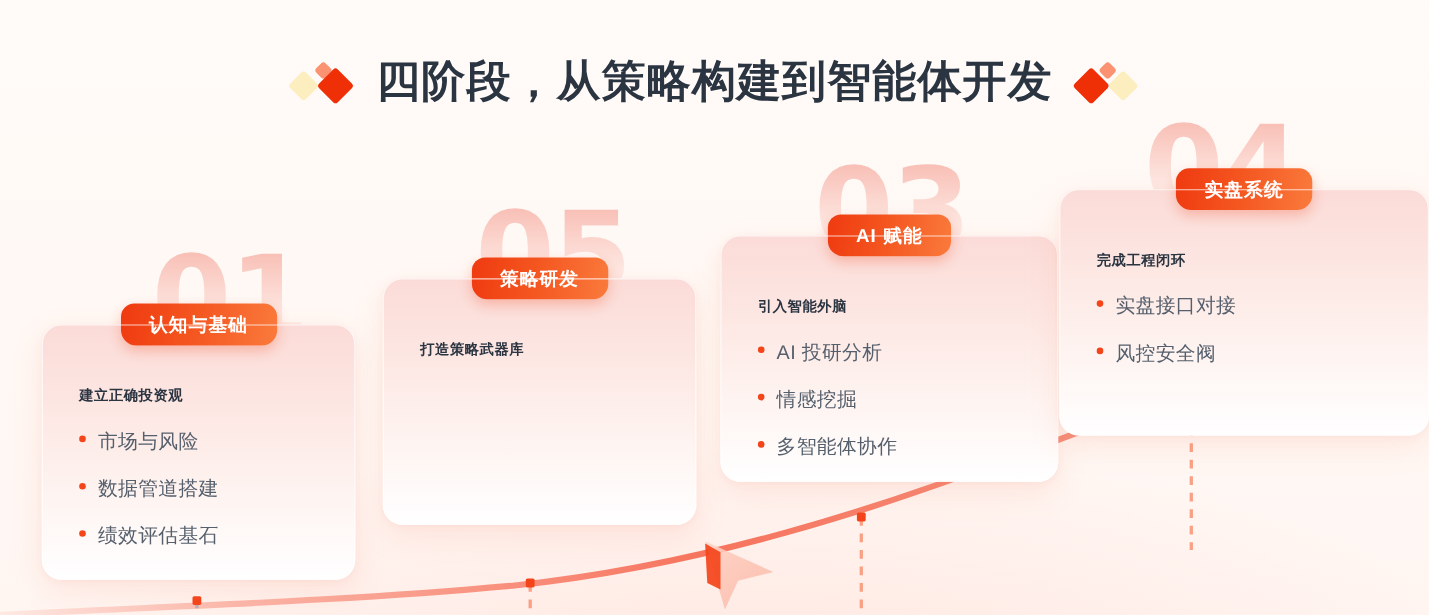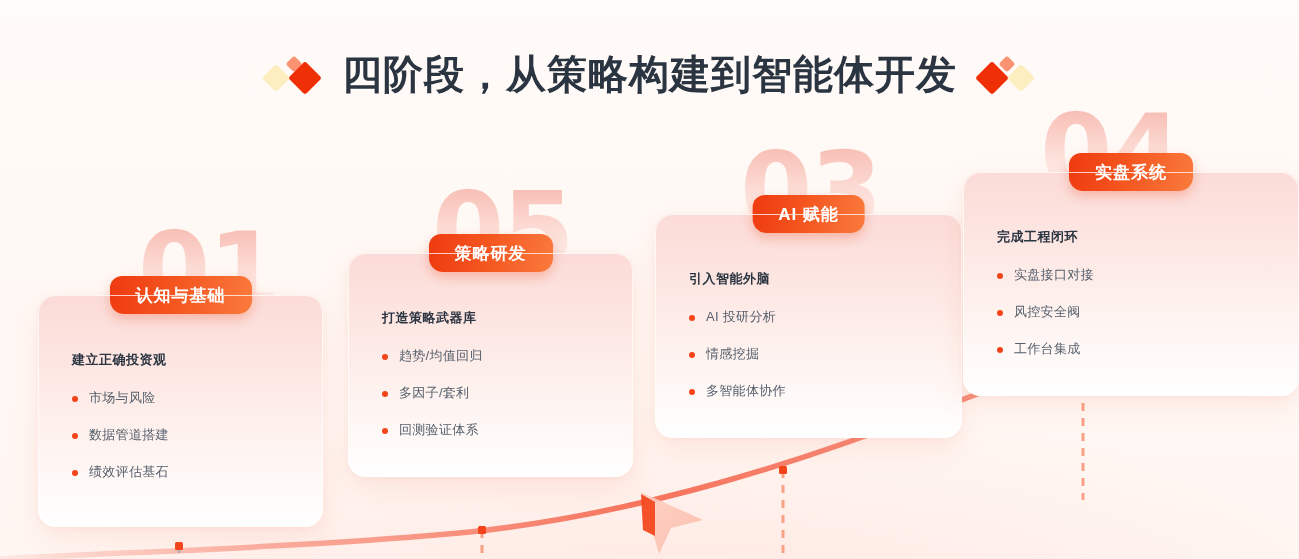--- a/index.html
+++ b/index.html
@@ -75,21 +75,21 @@
     box-shadow:0 5px 12px rgba(240,70,25,.28);
   }
   .card-body{position:absolute;left:34px;right:20px;top:56px;}
   .card-heading{
     font-size:13px;font-weight:700;color:#2b3441;letter-spacing:.5px;
     margin:0 0 20px 0;white-space:nowrap;
   }
   .bullets{list-style:none;margin:0;padding:0;}
   .bullets li{
     position:relative;padding-left:17px;margin-bottom:19px;
-    font-size:13px;color:#56606d;letter-spacing:.3px;white-space:nowrap;
+    font-size:18px;color:#56606d;letter-spacing:.3px;white-space:nowrap;
   }
   .bullets li:last-child{margin-bottom:0;}
   .bullets li .dot{
     position:absolute;left:0;top:7px;width:6px;height:6px;border-radius:50%;
     background:#f4441a;
   }
 </style>
 </head>
 <body>
 
@@ -161,25 +161,20 @@
         <li><span class="dot"></span><span>数据管道搭建</span></li>
         <li><span class="dot"></span><span>绩效评估基石</span></li>
       </ul>
     </div>
   </div>
 
   <div class="card" style="left:348px;top:253px;width:285px;height:224px;">
     <div class="badge">策略研发</div>
     <div class="card-body">
       <div class="card-heading">打造策略武器库</div>
-      <ul class="bullets">
-        <li><span class="dot"></span><span>趋势/均值回归</span></li>
-        <li><span class="dot"></span><span>多因子/套利</span></li>
-        <li><span class="dot"></span><span>回测验证体系</span></li>
-      </ul>
     </div>
   </div>
 
   <div class="card" style="left:655px;top:214px;width:307px;height:224px;">
     <div class="badge">AI 赋能</div>
     <div class="card-body">
       <div class="card-heading">引入智能外脑</div>
       <ul class="bullets">
         <li><span class="dot"></span><span>AI 投研分析</span></li>
         <li><span class="dot"></span><span>情感挖掘</span></li>
@@ -188,18 +183,17 @@
     </div>
   </div>
 
   <div class="card" style="left:963px;top:172px;width:336px;height:224px;">
     <div class="badge">实盘系统</div>
     <div class="card-body">
       <div class="card-heading">完成工程闭环</div>
       <ul class="bullets">
         <li><span class="dot"></span><span>实盘接口对接</span></li>
         <li><span class="dot"></span><span>风控安全阀</span></li>
-        <li><span class="dot"></span><span>工作台集成</span></li>
       </ul>
     </div>
   </div>
 
 </div>
 
 </body></html>

